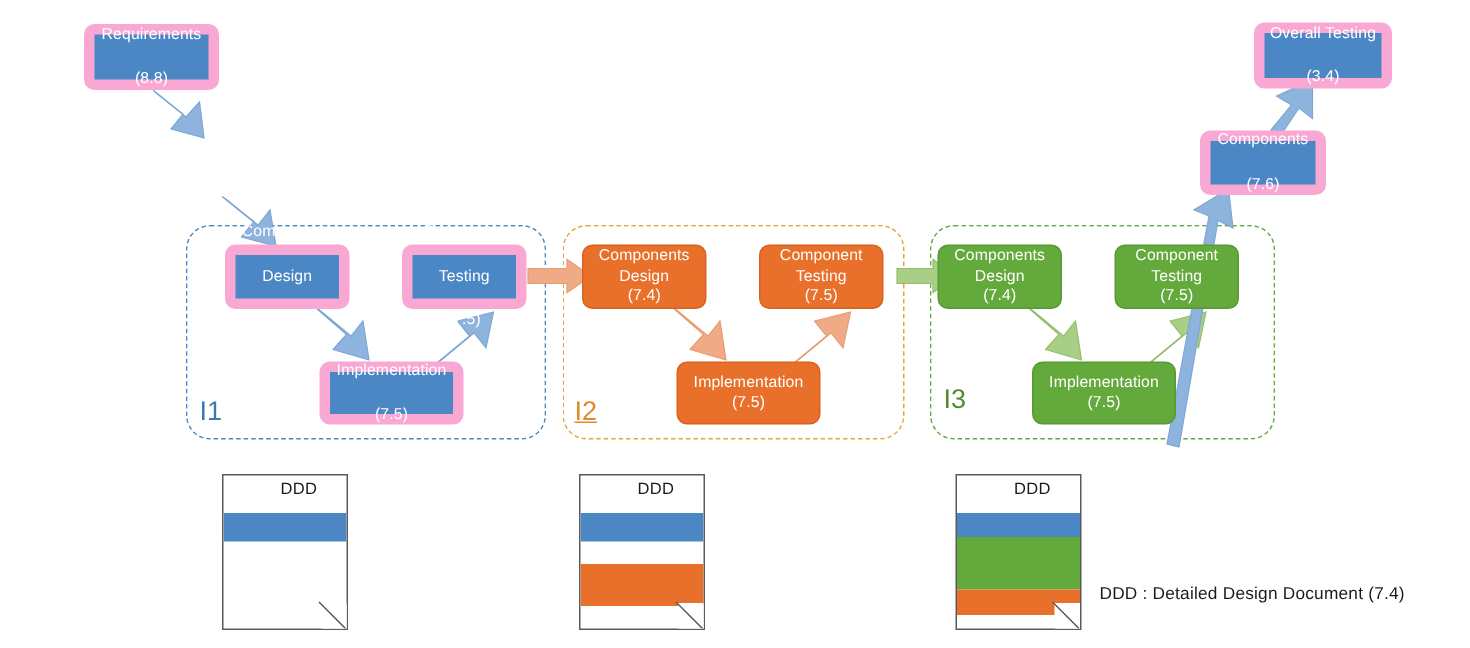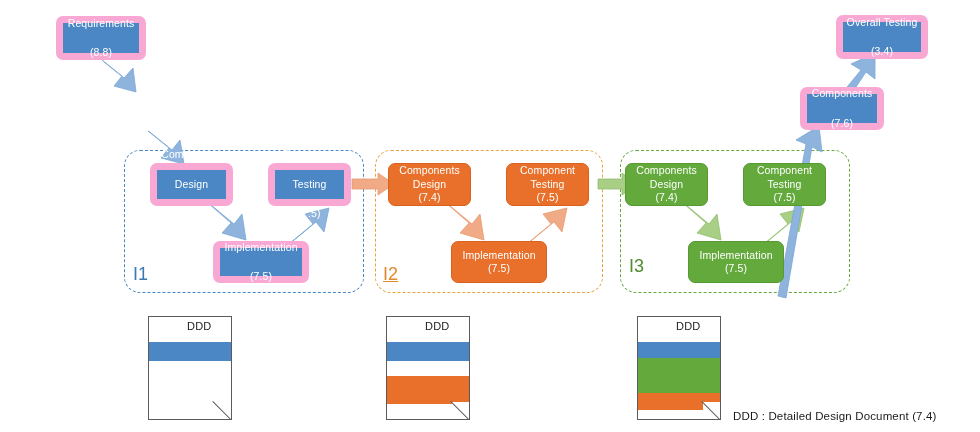--- a/index.html
+++ b/index.html
@@ -300,15 +300,15 @@
   <div class="doc" style="left:637px; top:316px; width:84px; height:104px;">
     <div class="doc-body">
       <div class="doc-title">DDD</div>
       <div class="band b-blue" style="top:25px; height:16px;"></div>
       <div class="band b-green" style="top:41px; height:35px;"></div>
       <div class="band b-orange" style="top:76px; height:17px;"></div>
       <div class="doc-notch"></div>
     </div>
   </div>
 
-  <div class="legend" style="left:733px; top:390px;margin-top:20px;">DDD : Detailed Design Document (7.4)</div>
+  <div class="legend" style="left:733px; top:390px;">DDD : Detailed Design Document (7.4)</div>
 
 </div>
 
 </body></html>

